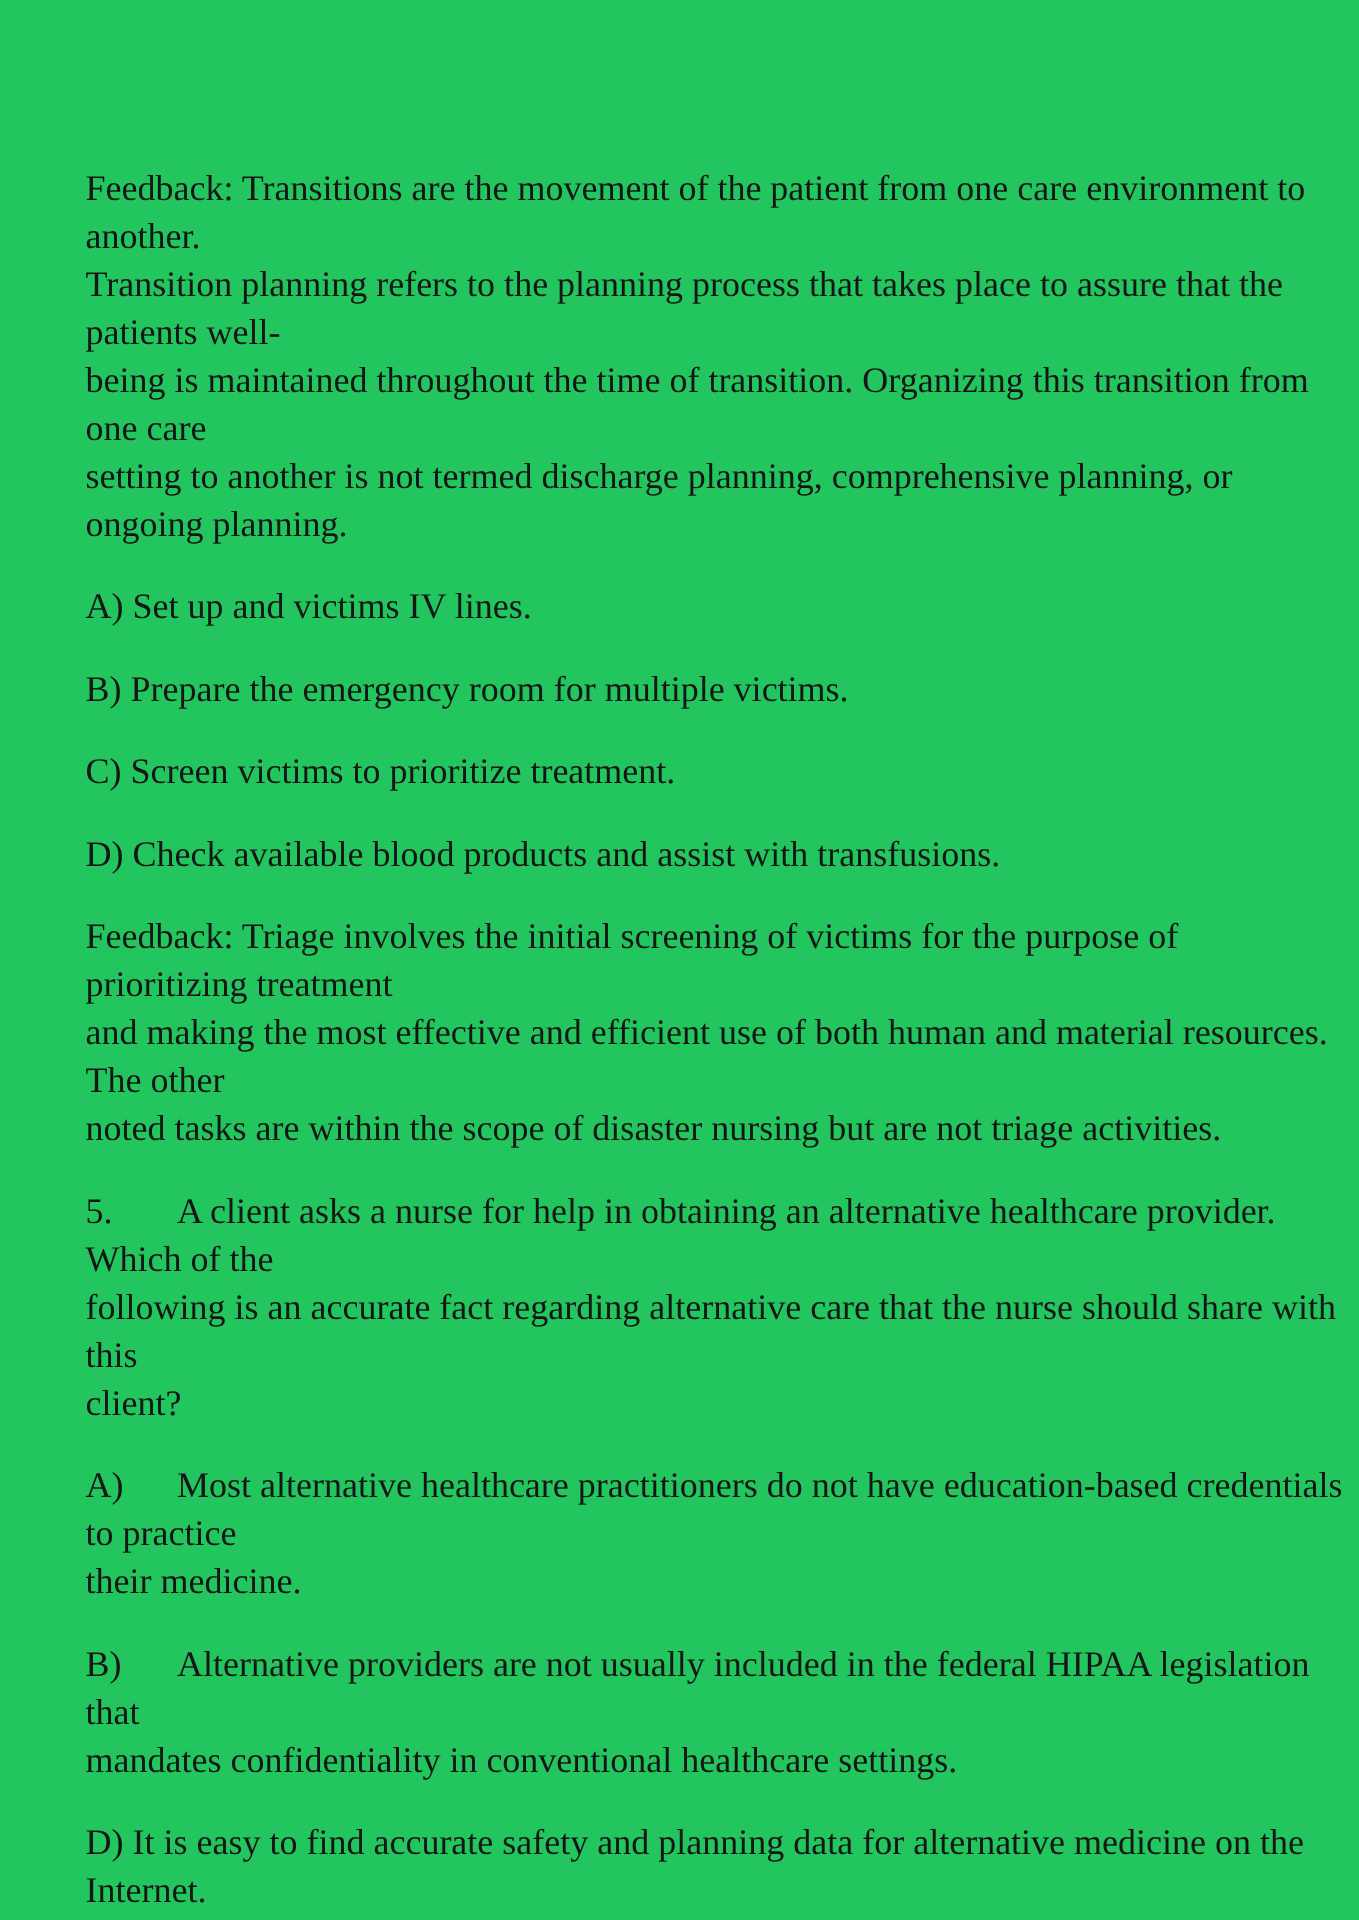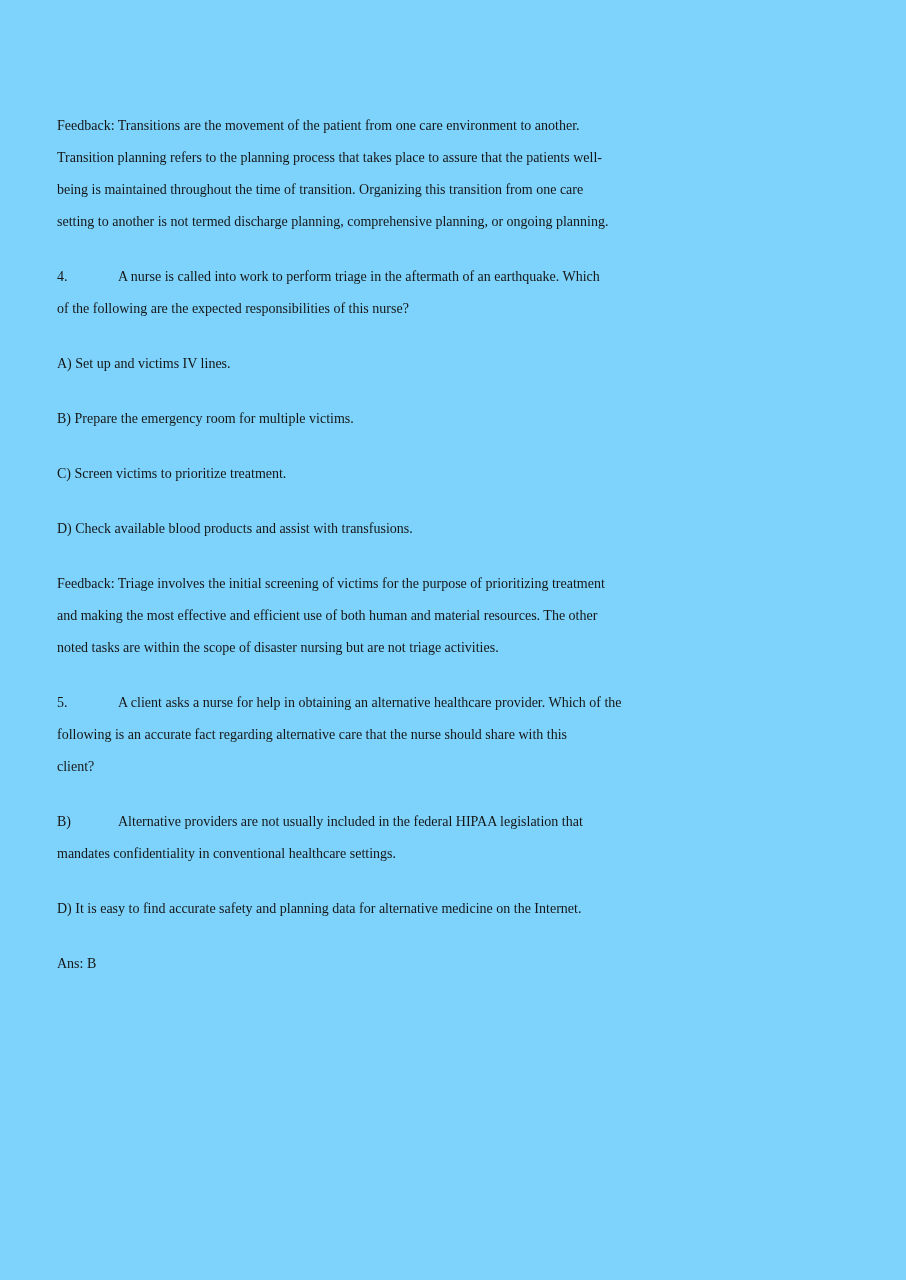--- a/index.html
+++ b/index.html
@@ -7,24 +7,24 @@
     width: 906px;
     height: 1280px;
     background: #ffffff;
     overflow: hidden;
   }
   .page {
     box-sizing: border-box;
     width: 906px;
     height: 1280px;
     padding: 110px 10px 0 57px;
-    background: #7dd3fc;
+    background: #22c55e;
     color: #161616;
     font-family: "Liberation Serif", "DejaVu Serif", serif;
-    font-size: 14px;
+    font-size: 24px;
     line-height: 32px;
   }
   .para { margin: 0 0 23px 0; }
   .para:last-child { margin-bottom: 0; }
   .qnum {
     display: inline-block;
     width: 61px;
     vertical-align: baseline;
   }
   .txt { white-space: pre-wrap; }
@@ -32,40 +32,40 @@
 </head>
 <body>
 
 <div class="page">
 
   <p class="para"><span class="txt">Feedback: Transitions are the movement of the patient from one care environment to another.
 Transition planning refers to the planning process that takes place to assure that the patients well-
 being is maintained throughout the time of transition. Organizing this transition from one care
 setting to another is not termed discharge planning, comprehensive planning, or ongoing planning.</span></p>
 
-  <p class="para"><span class="qnum">4.</span><span class="txt">A nurse is called into work to perform triage in the aftermath of an earthquake. Which
-of the following are the expected responsibilities of this nurse?</span></p>
 
   <p class="para"><span class="txt">A) Set up and victims IV lines.</span></p>
 
   <p class="para"><span class="txt">B) Prepare the emergency room for multiple victims.</span></p>
 
   <p class="para"><span class="txt">C) Screen victims to prioritize treatment.</span></p>
 
   <p class="para"><span class="txt">D) Check available blood products and assist with transfusions.</span></p>
 
 
   <p class="para"><span class="txt">Feedback: Triage involves the initial screening of victims for the purpose of prioritizing treatment
 and making the most effective and efficient use of both human and material resources. The other
 noted tasks are within the scope of disaster nursing but are not triage activities.</span></p>
 
   <p class="para"><span class="qnum">5.</span><span class="txt">A client asks a nurse for help in obtaining an alternative healthcare provider. Which of the
 following is an accurate fact regarding alternative care that the nurse should share with this
 client?</span></p>
 
+  <p class="para"><span class="qnum">A)</span><span class="txt">Most alternative healthcare practitioners do not have education-based credentials to practice
+their medicine.</span></p>
 
   <p class="para"><span class="qnum">B)</span><span class="txt">Alternative providers are not usually included in the federal HIPAA legislation that
 mandates confidentiality in conventional healthcare settings.</span></p>
 
 
   <p class="para"><span class="txt">D) It is easy to find accurate safety and planning data for alternative medicine on the Internet.</span></p>
 
   <p class="para"><span class="txt">Ans: B</span></p>
 
 </div>

